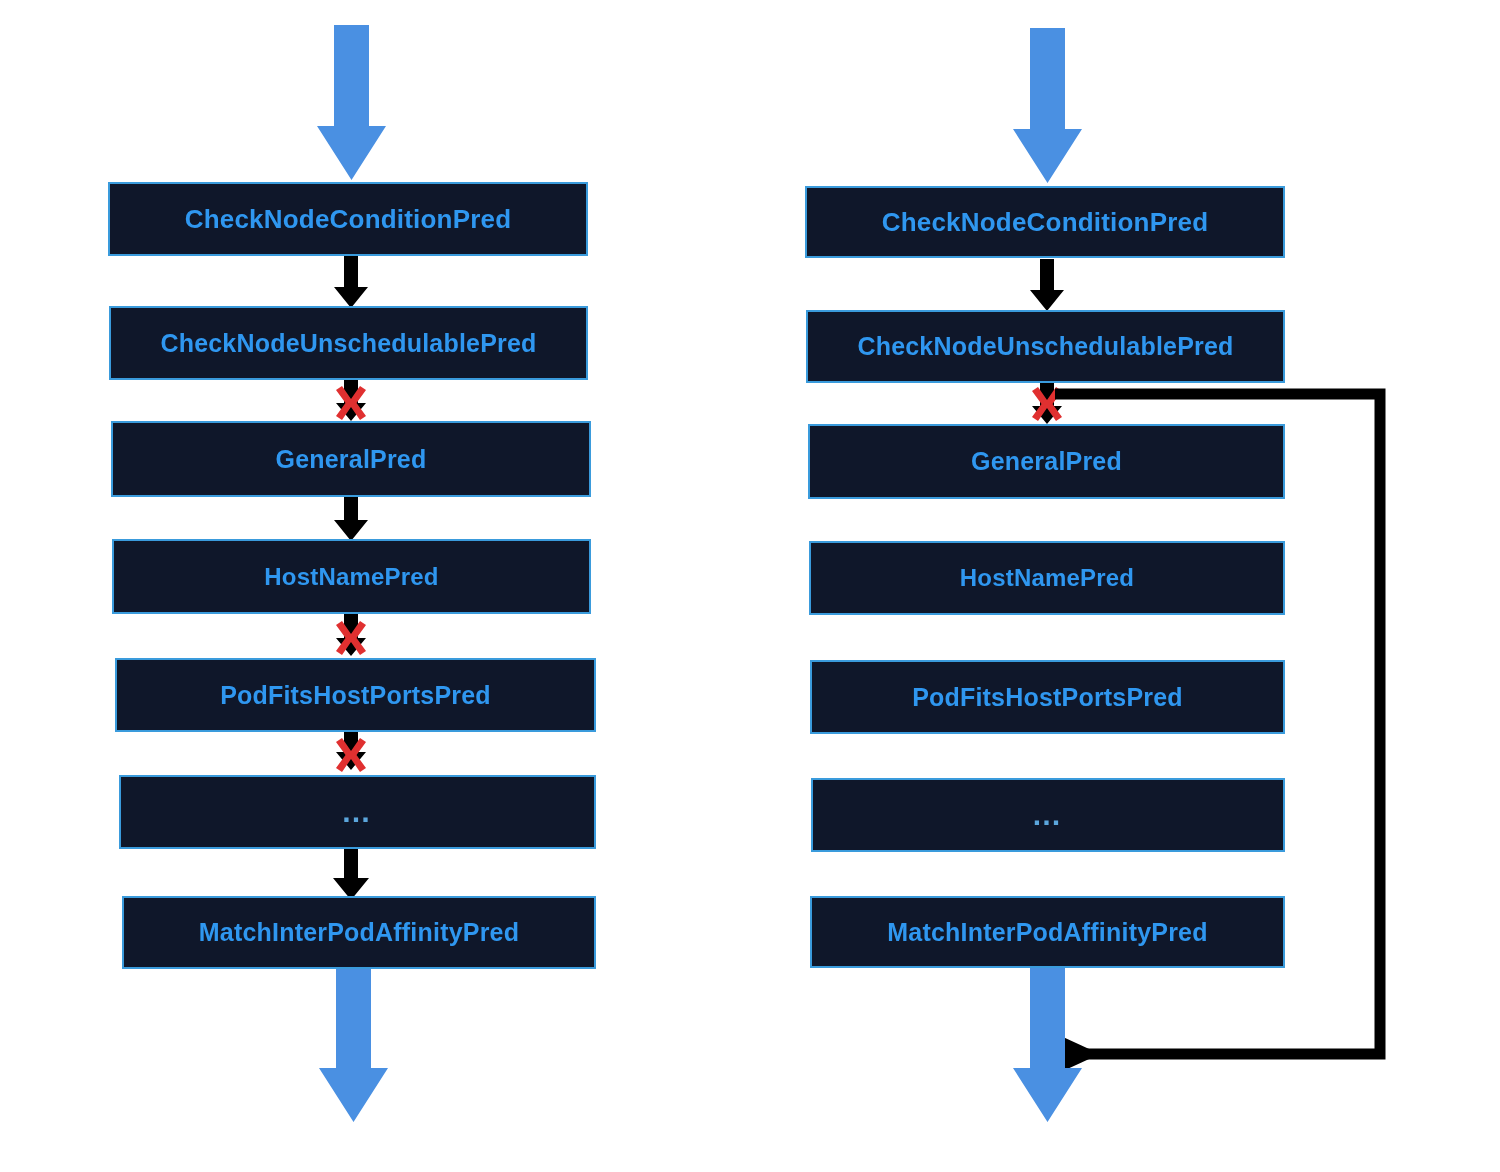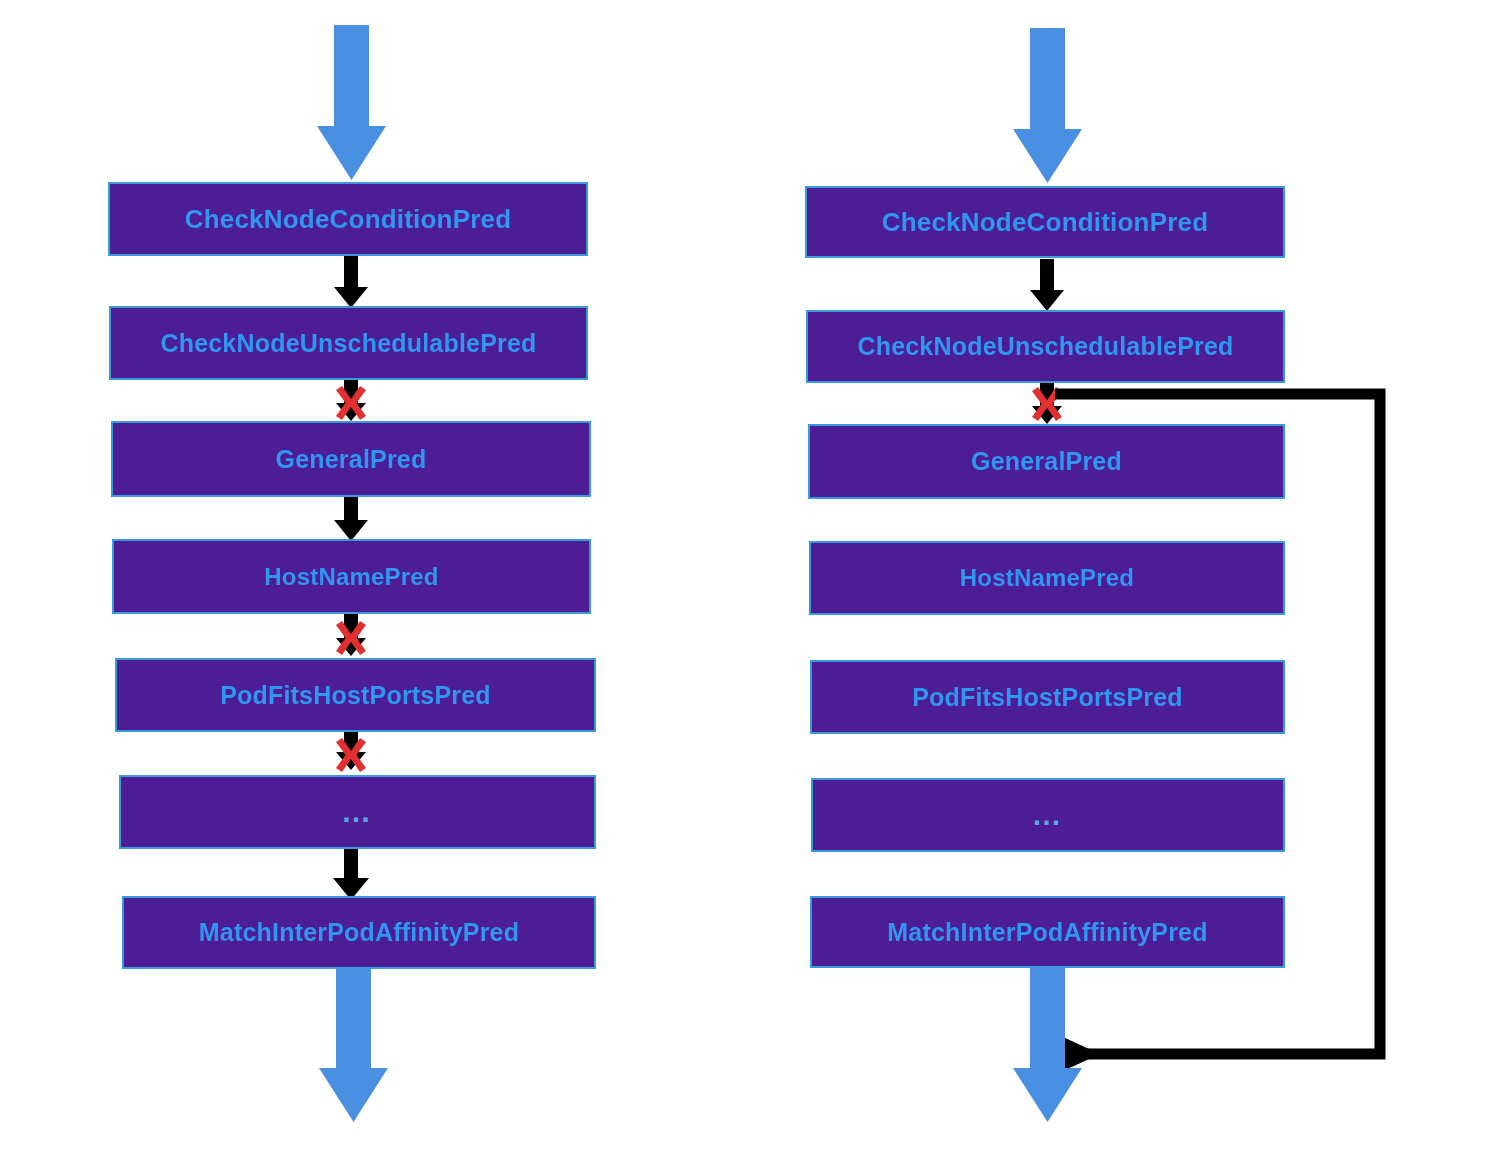--- a/index.html
+++ b/index.html
@@ -10,21 +10,21 @@
     overflow:hidden;
     position:relative;
   }
   #stage{position:absolute;left:0;top:0;width:1500px;height:1172px;}
 
   .col{position:absolute;top:0;}
   .node{
     position:absolute;
     box-sizing:border-box;
     border:2px solid #3a9bdc;
-    background:#4c1d95;
+    background:#0f172a;
     display:flex;
     align-items:center;
     justify-content:center;
     color:#2f97f0;
     font-weight:bold;
     letter-spacing:0.2px;
     white-space:nowrap;
   }
   .node.ellipsis{
     color:#5ba6dc;

